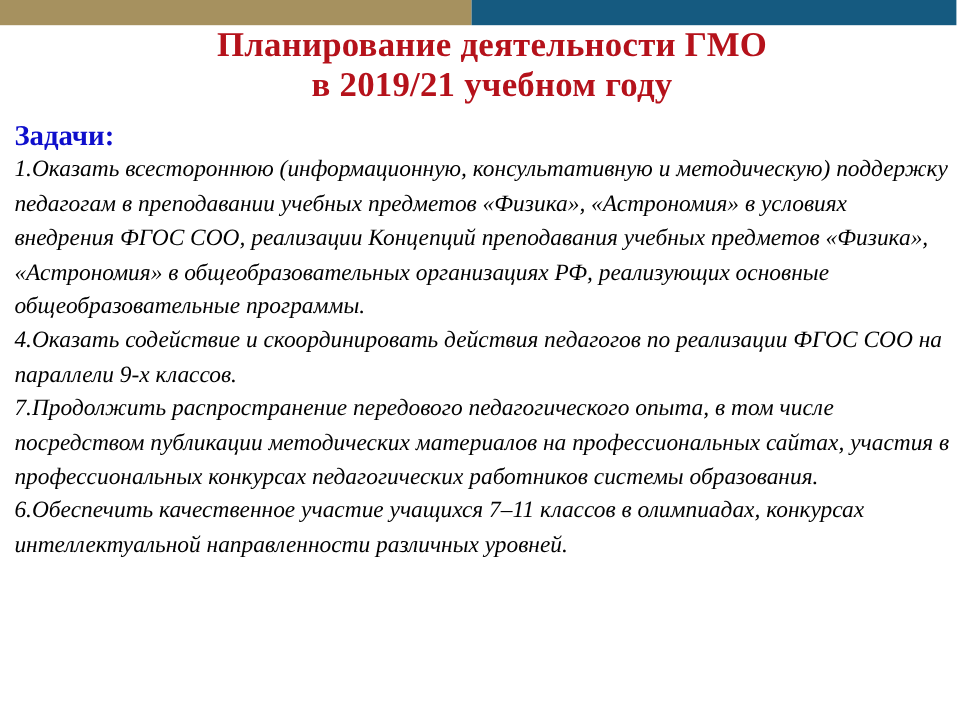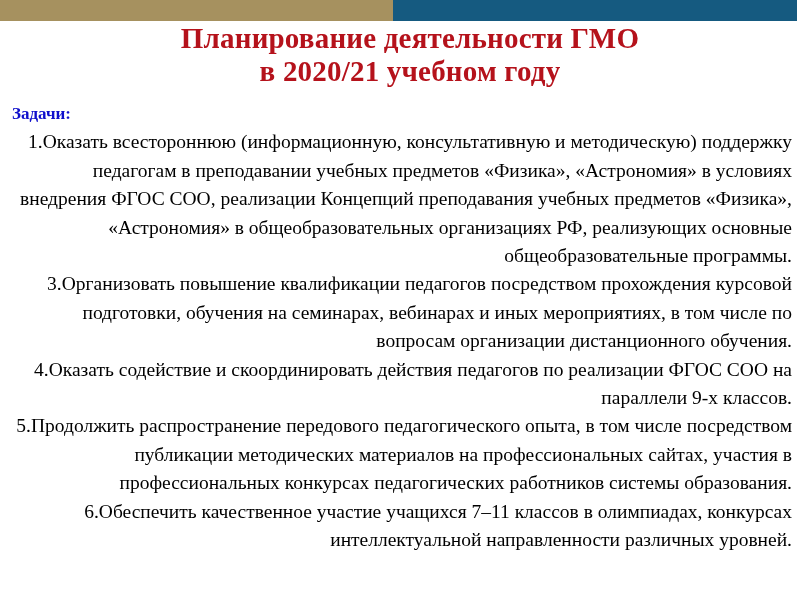--- a/index.html
+++ b/index.html
@@ -56,43 +56,43 @@
     left: 12px;
     width: 780px;
     color: var(--body-text, #000000);
     font-size: 19.5px;
     line-height: 28.4px;
   }
   .tasks-heading {
     margin: 0;
     color: var(--heading-blue, #0f0fcc);
     font-weight: bold;
-    font-size: 17px;
+    font-size: 24px;
     line-height: 28.4px;
   }
   .task {
     margin: 0;
-    text-align: right;
+    text-align: left;
+    font-style: italic;
   }
 </style>
 </head>
 <body>
 
 <div class="slide">
   <div class="bar bar-tan"></div>
   <div class="bar bar-blue"></div>
 
   <h1 class="title">
     <span class="title-line">Планирование деятельности ГМО</span>
-    <span class="title-line">в 2020/21 учебном году</span>
+    <span class="title-line">в 2019/21 учебном году</span>
   </h1>
 
   <div class="content">
     <p class="tasks-heading">Задачи:</p>
     <div id="tasks-list">
         <p class="task">1.Оказать всестороннюю (информационную, консультативную и методическую) поддержку педагогам в преподавании учебных предметов «Физика», «Астрономия» в условиях внедрения ФГОС СОО, реализации Концепций преподавания учебных предметов «Физика», «Астрономия» в общеобразовательных организациях РФ, реализующих основные общеобразовательные программы.</p>
-        <p class="task">3.Организовать повышение квалификации педагогов посредством прохождения курсовой подготовки, обучения на семинарах, вебинарах и иных мероприятиях, в том числе по вопросам организации дистанционного обучения.</p>
         <p class="task">4.Оказать содействие и скоординировать действия педагогов по реализации ФГОС СОО на параллели 9-х классов.</p>
-        <p class="task">5.Продолжить распространение передового педагогического опыта, в том числе посредством публикации методических материалов на профессиональных сайтах, участия в профессиональных конкурсах педагогических работников системы образования.</p>
+        <p class="task">7.Продолжить распространение передового педагогического опыта, в том числе посредством публикации методических материалов на профессиональных сайтах, участия в профессиональных конкурсах педагогических работников системы образования.</p>
         <p class="task">6.Обеспечить качественное участие учащихся 7–11 классов в олимпиадах, конкурсах интеллектуальной направленности различных уровней.</p>
       </div>
   </div>
 </div>
 
 </body></html>

